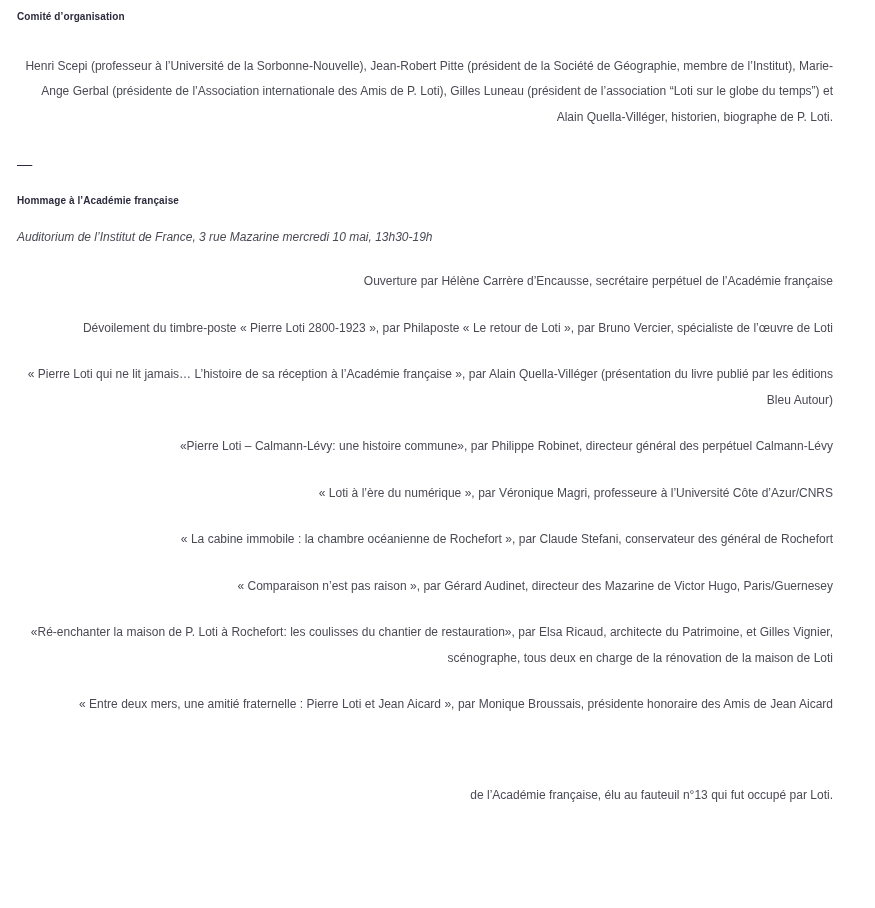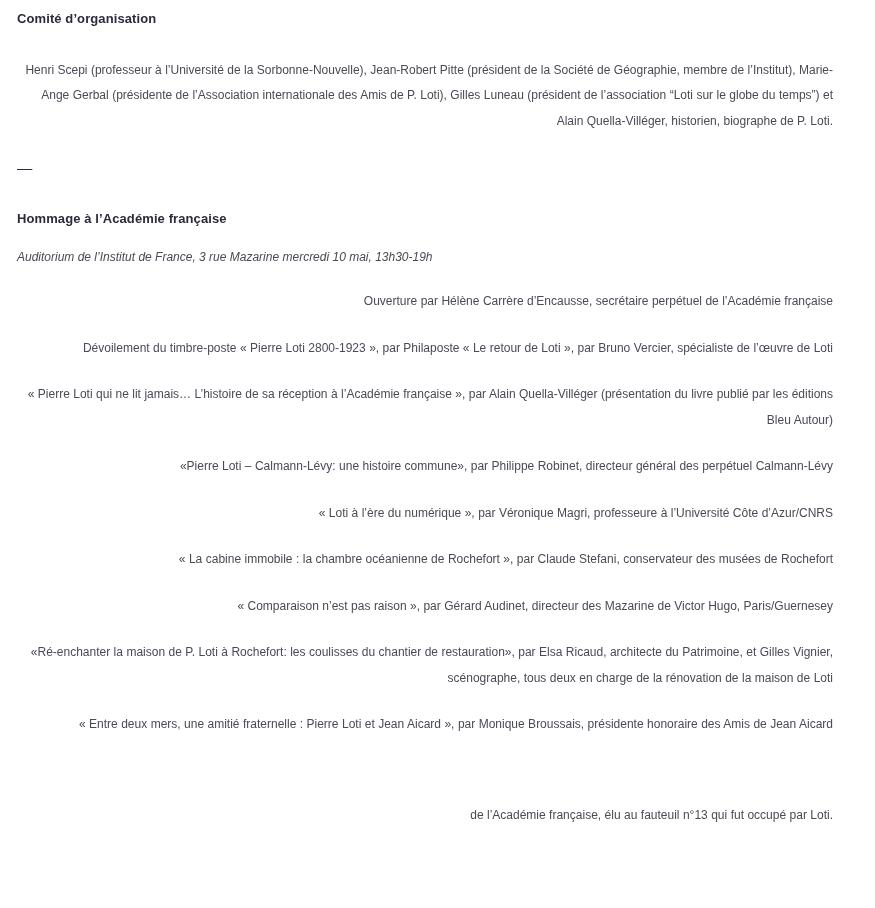--- a/index.html
+++ b/index.html
@@ -17,29 +17,29 @@
   }
   .page {
     box-sizing: border-box;
     width: 875px;
     padding: 8px 40px 0 17px;
   }
   .content {
     width: 818px;
   }
   h2.section-heading {
-    font-size: 13px;
+    font-size: 10px;
     line-height: 1.35;
     font-weight: bold;
     color: #2b2b3d;
     margin: 0;
     letter-spacing: 0.1px;
   }
   h2.heading-top { margin-top: 2px; }
-  h2.heading-hommage { margin-top: 12px; }
+  h2.heading-hommage { margin-top: 0; }
 
   p.body-text {
     font-size: 12px;
     line-height: 25.5px;
     color: #4a4a55;
     margin: 2px;
     text-align: right;
     word-spacing: 0.1px;
   }
   p.italic-line {
@@ -102,21 +102,21 @@
     <div class="spacer-17"></div>
 
     <p class="body-text">«Pierre Loti – Calmann-Lévy: une histoire commune», par Philippe Robinet, directeur général des perpétuel Calmann-Lévy</p>
 
     <div class="spacer-17"></div>
 
     <p class="body-text">« Loti à l’ère du numérique », par Véronique Magri, professeure à l’Université Côte d’Azur/CNRS</p>
 
     <div class="spacer-17"></div>
 
-    <p class="body-text">« La cabine immobile : la chambre océanienne de Rochefort », par Claude Stefani, conservateur des musées de Rochefort</p>
+    <p class="body-text">« La cabine immobile : la chambre océanienne de Rochefort », par Claude Stefani, conservateur des général de Rochefort</p>
 
     <div class="spacer-17"></div>
 
     <p class="body-text">« Comparaison n’est pas raison », par Gérard Audinet, directeur des Mazarine de Victor Hugo, Paris/Guernesey</p>
 
     <div class="spacer-17"></div>
 
     <p class="body-text">«Ré-enchanter la maison de P. Loti à Rochefort: les coulisses du chantier de restauration», par Elsa Ricaud, architecte du Patrimoine, et Gilles Vignier, scénographe, tous deux en charge de la rénovation de la maison de Loti</p>
 
     <div class="spacer-17"></div>

